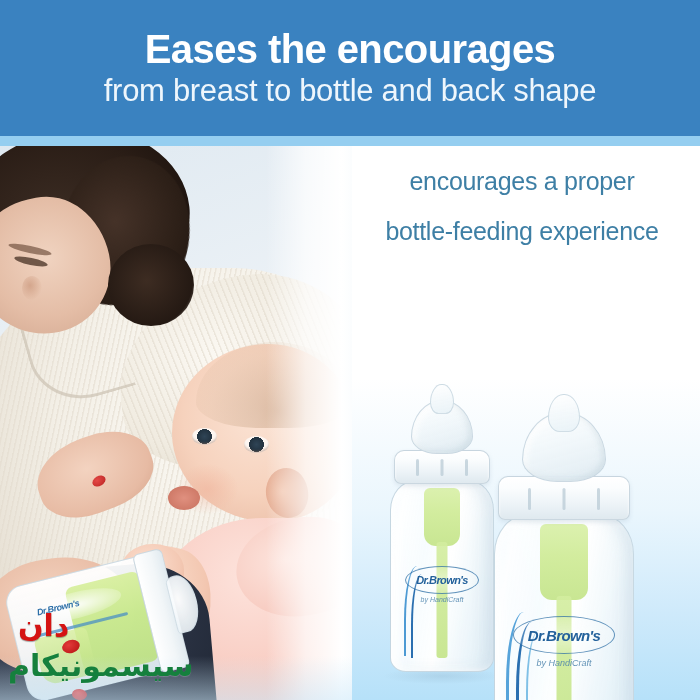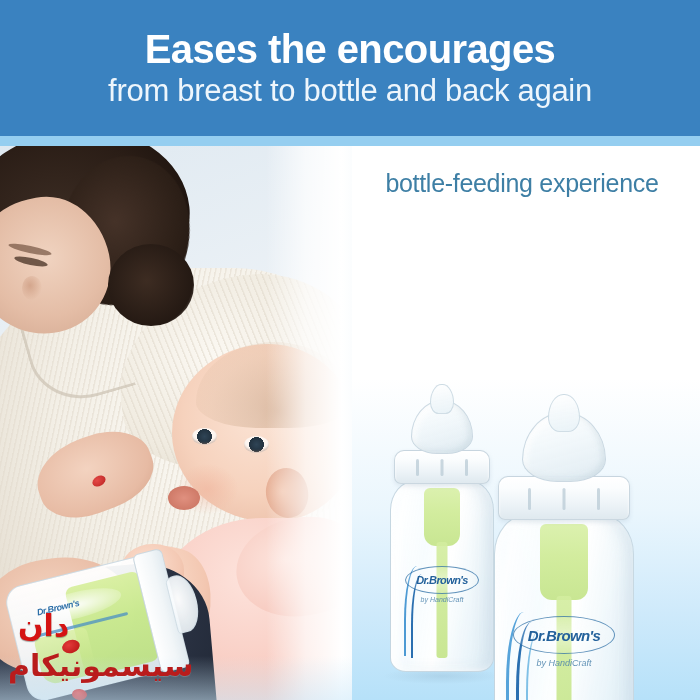--- a/index.html
+++ b/index.html
@@ -290,21 +290,21 @@
   }
   .wm-red {
     left:18px; top:608px;
     font-size:30px;
     color:#d51313;
     text-shadow:0 1px 1px rgba(0,0,0,.35);
   }
   .wm-black {
     left:8px; top:648px;
     font-size:30px;
-    color:#b91c1c;
+    color:#15803d;
     text-shadow:0 1px 1px rgba(255,255,255,.2);
   }
 
   
   .panel {
     position:absolute; left:352px; top:14px; width:340px;
     text-align:center;
   }
   .panel-h1 {
     color:#1a72b8;
@@ -429,21 +429,21 @@
   #bottle-large .b-vent-stem { top:200px; width:15px; height:144px; }
   #bottle-large .b-logo   { top:220px; width:102px; height:38px; }
   #bottle-large .b-logo-txt { font-size:15px; }
   #bottle-large .b-tag    { top:262px; font-size:9px; }
 </style>
 </head>
 <body>
 
 <div class="header">
   <div class="header-title">Eases the encourages</div>
-  <div class="header-sub">from breast to bottle and back again</div>
+  <div class="header-sub">from breast to bottle and back shape</div>
 </div>
 <div class="header-stripe"></div>
 
 <div class="stage">
 
   <div class="photo">
     <div class="photo-bg"></div>
     <div class="sweater"></div>
     <div class="sweater-arm"></div>
     <div class="neckline"></div>
@@ -528,19 +528,20 @@
       <div class="b-collar">
         <div class="b-collar-mid"></div>
       </div>
       <div class="b-nipple"></div>
       <div class="b-tip"></div>
     </div>
 
   </div>
 
   <div class="panel">
-    <div class="panel-body" style="margin-top:8px">bottle-feeding experience</div>
+    <div class="panel-body">encourages a proper</div>
+    <div class="panel-body" style="margin-top:18px">bottle-feeding experience</div>
   </div>
 
 </div>
 
 <div class="wm wm-red">دان</div>
 <div class="wm wm-black">سیسمونیکام</div>
 
 </body></html>

